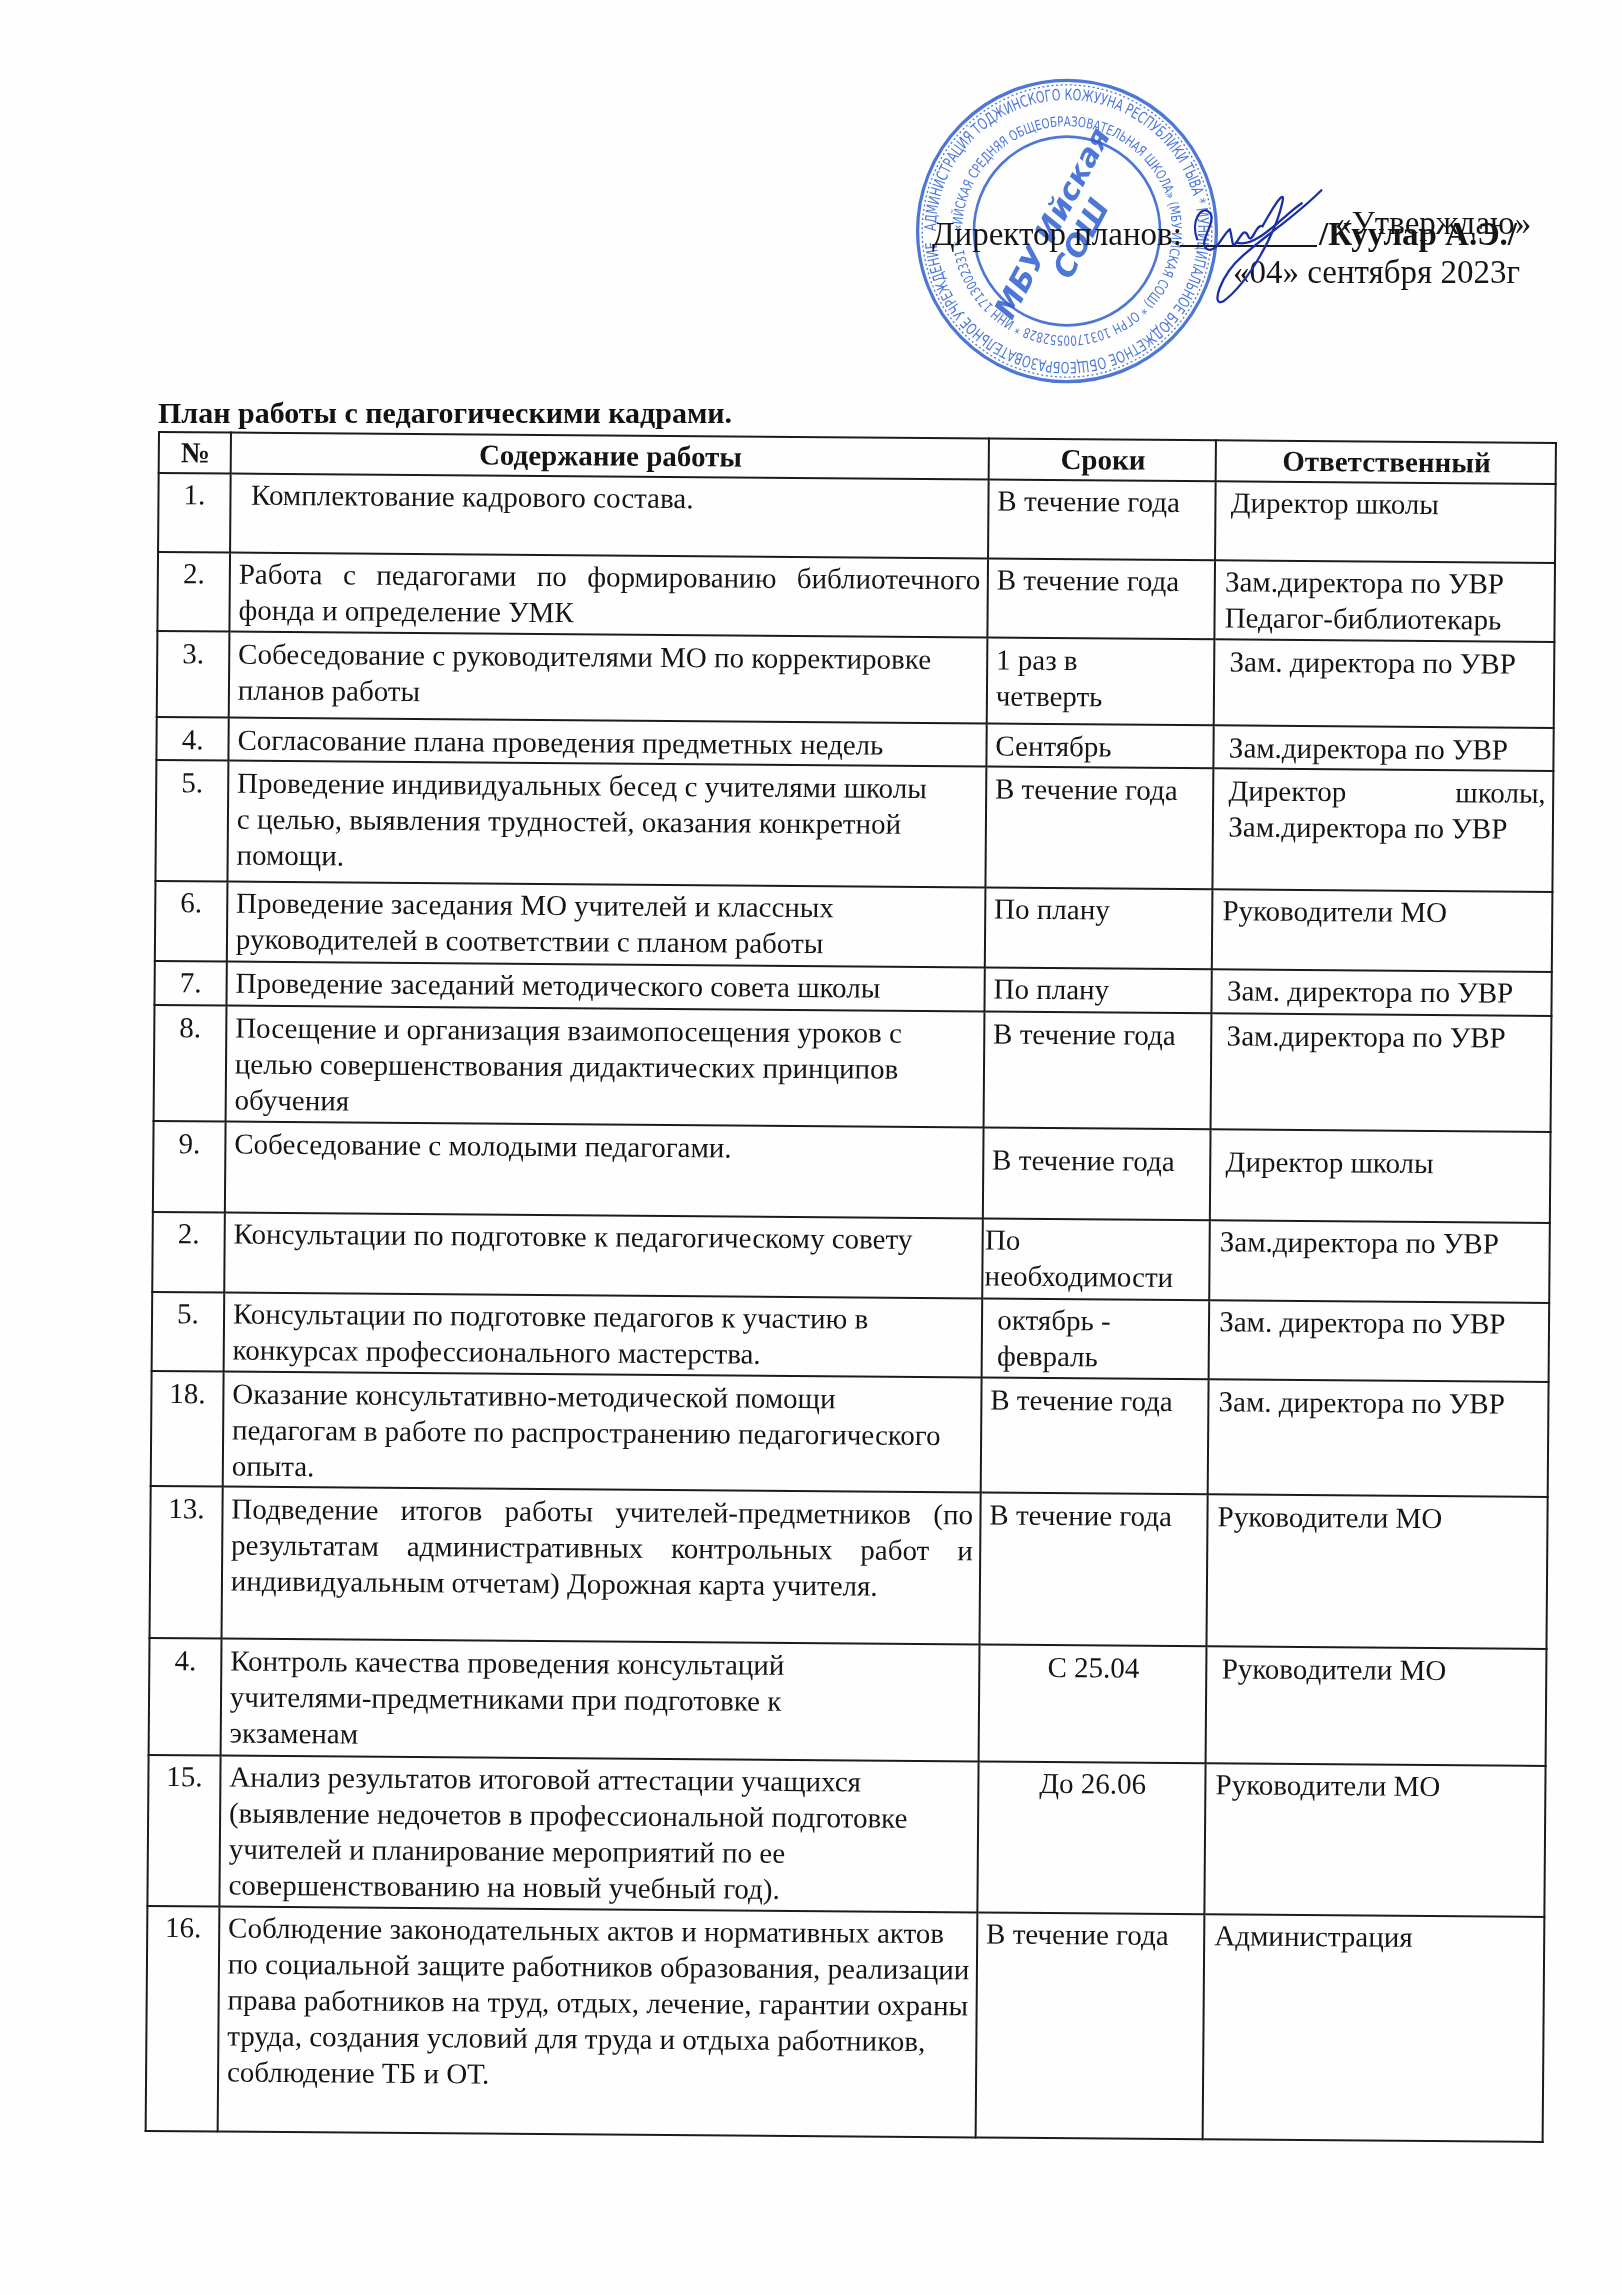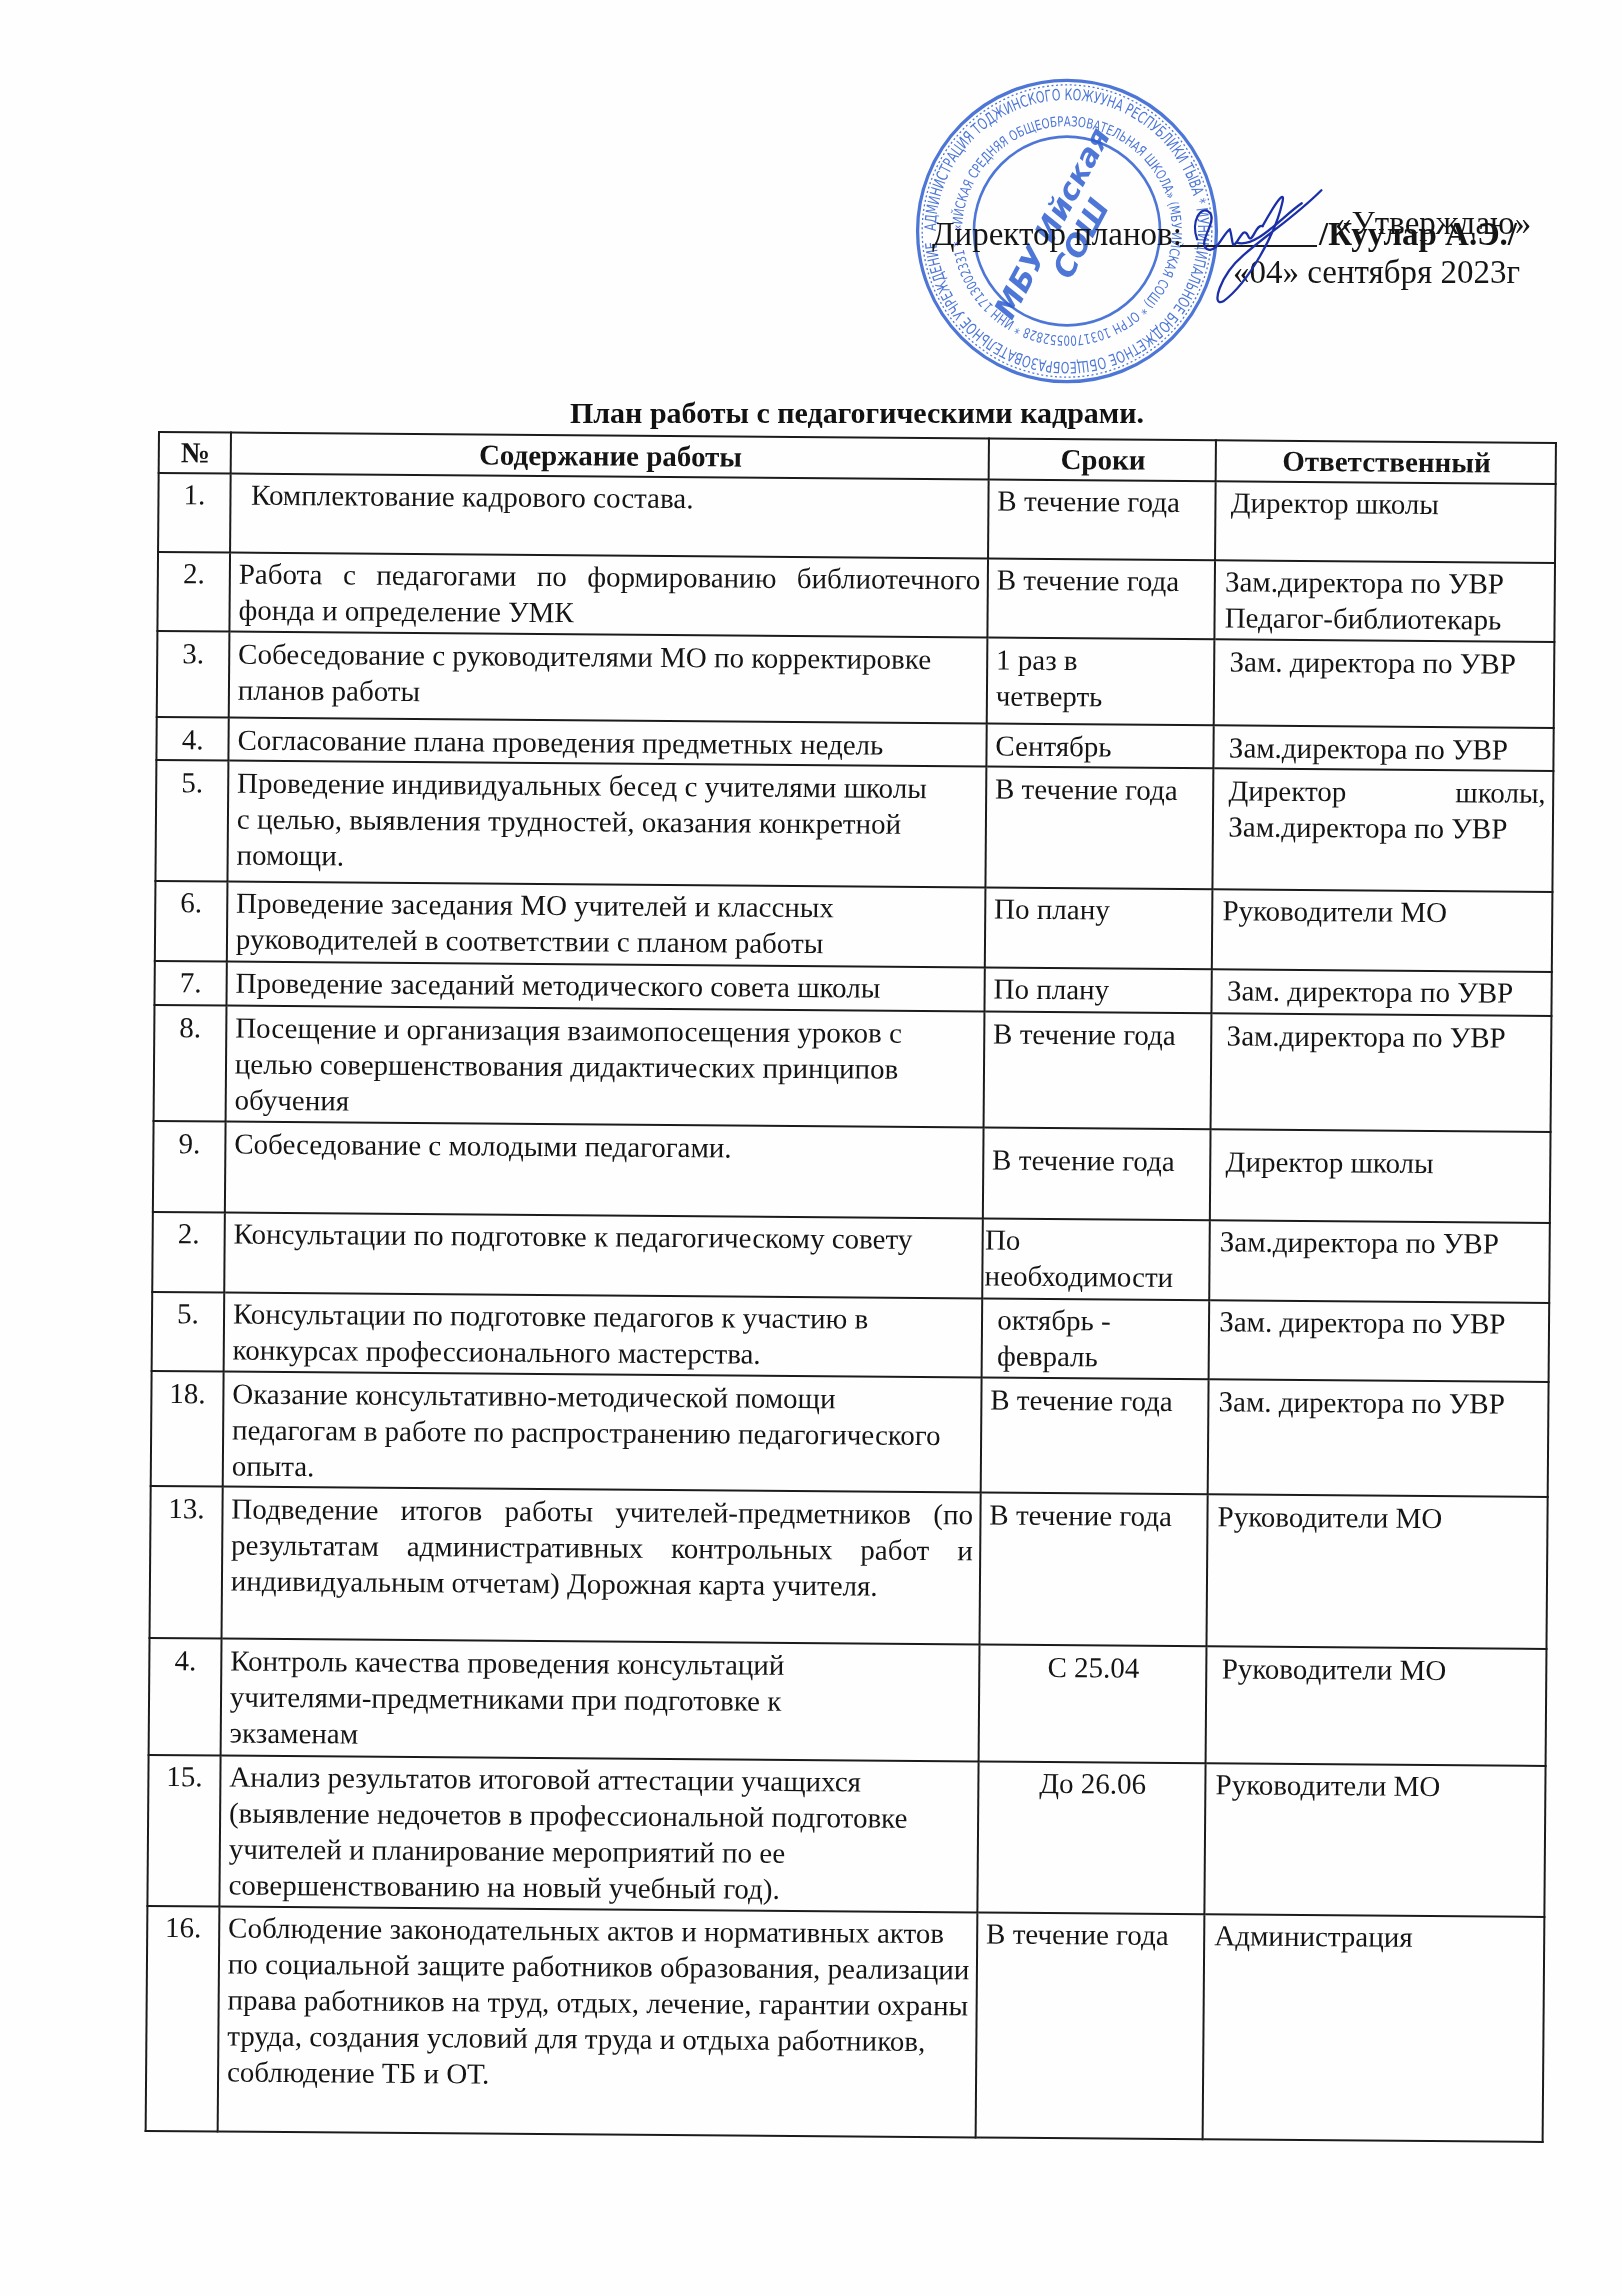--- a/index.html
+++ b/index.html
@@ -59,21 +59,21 @@
     }
     .approve-name { left: 1319px; top: 216px; font-weight: bold; }
     .approve-date { left: 1233px; top: 254px; }
 
     
     .doc-title {
       position: absolute;
       left: 158px;
       width: 1398px;
       top: 396px;
-      text-align: center;
+      text-align: left;
       font-weight: bold;
       font-size: 30px;
       line-height: 34px;
       color: #121212;
     }
 
     
     .plan-table {
       position: absolute;
       left: 158px;

